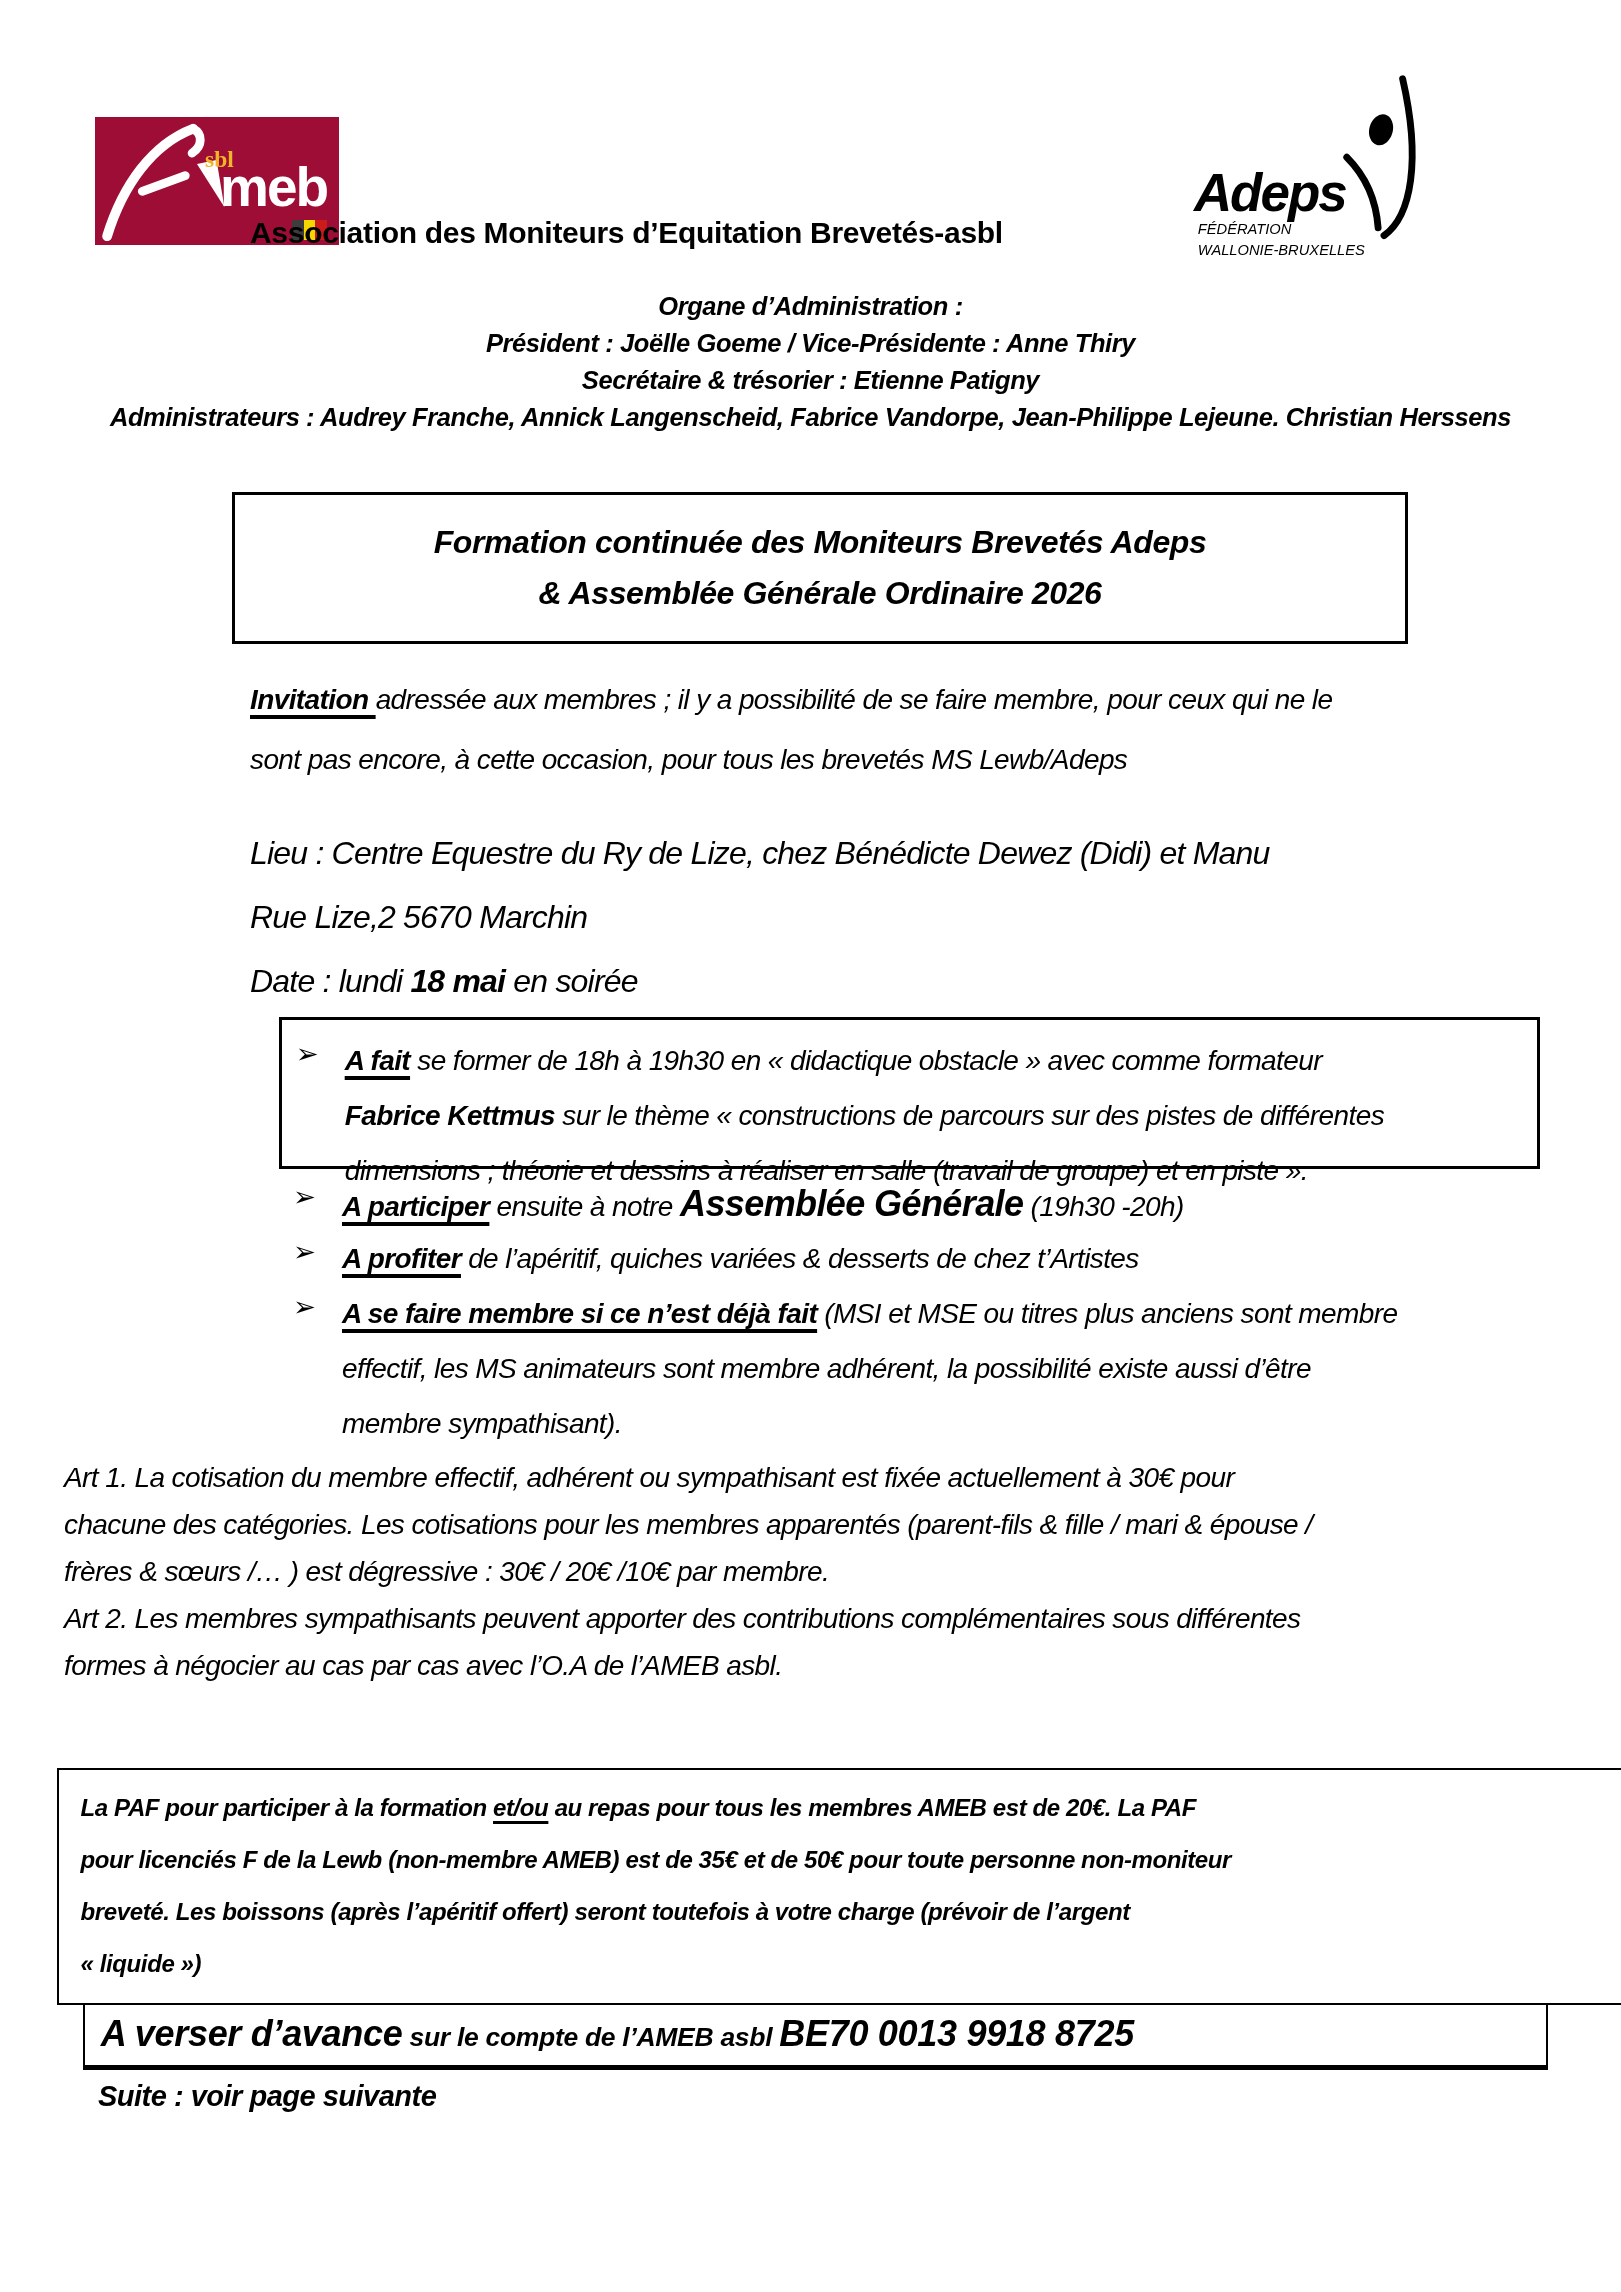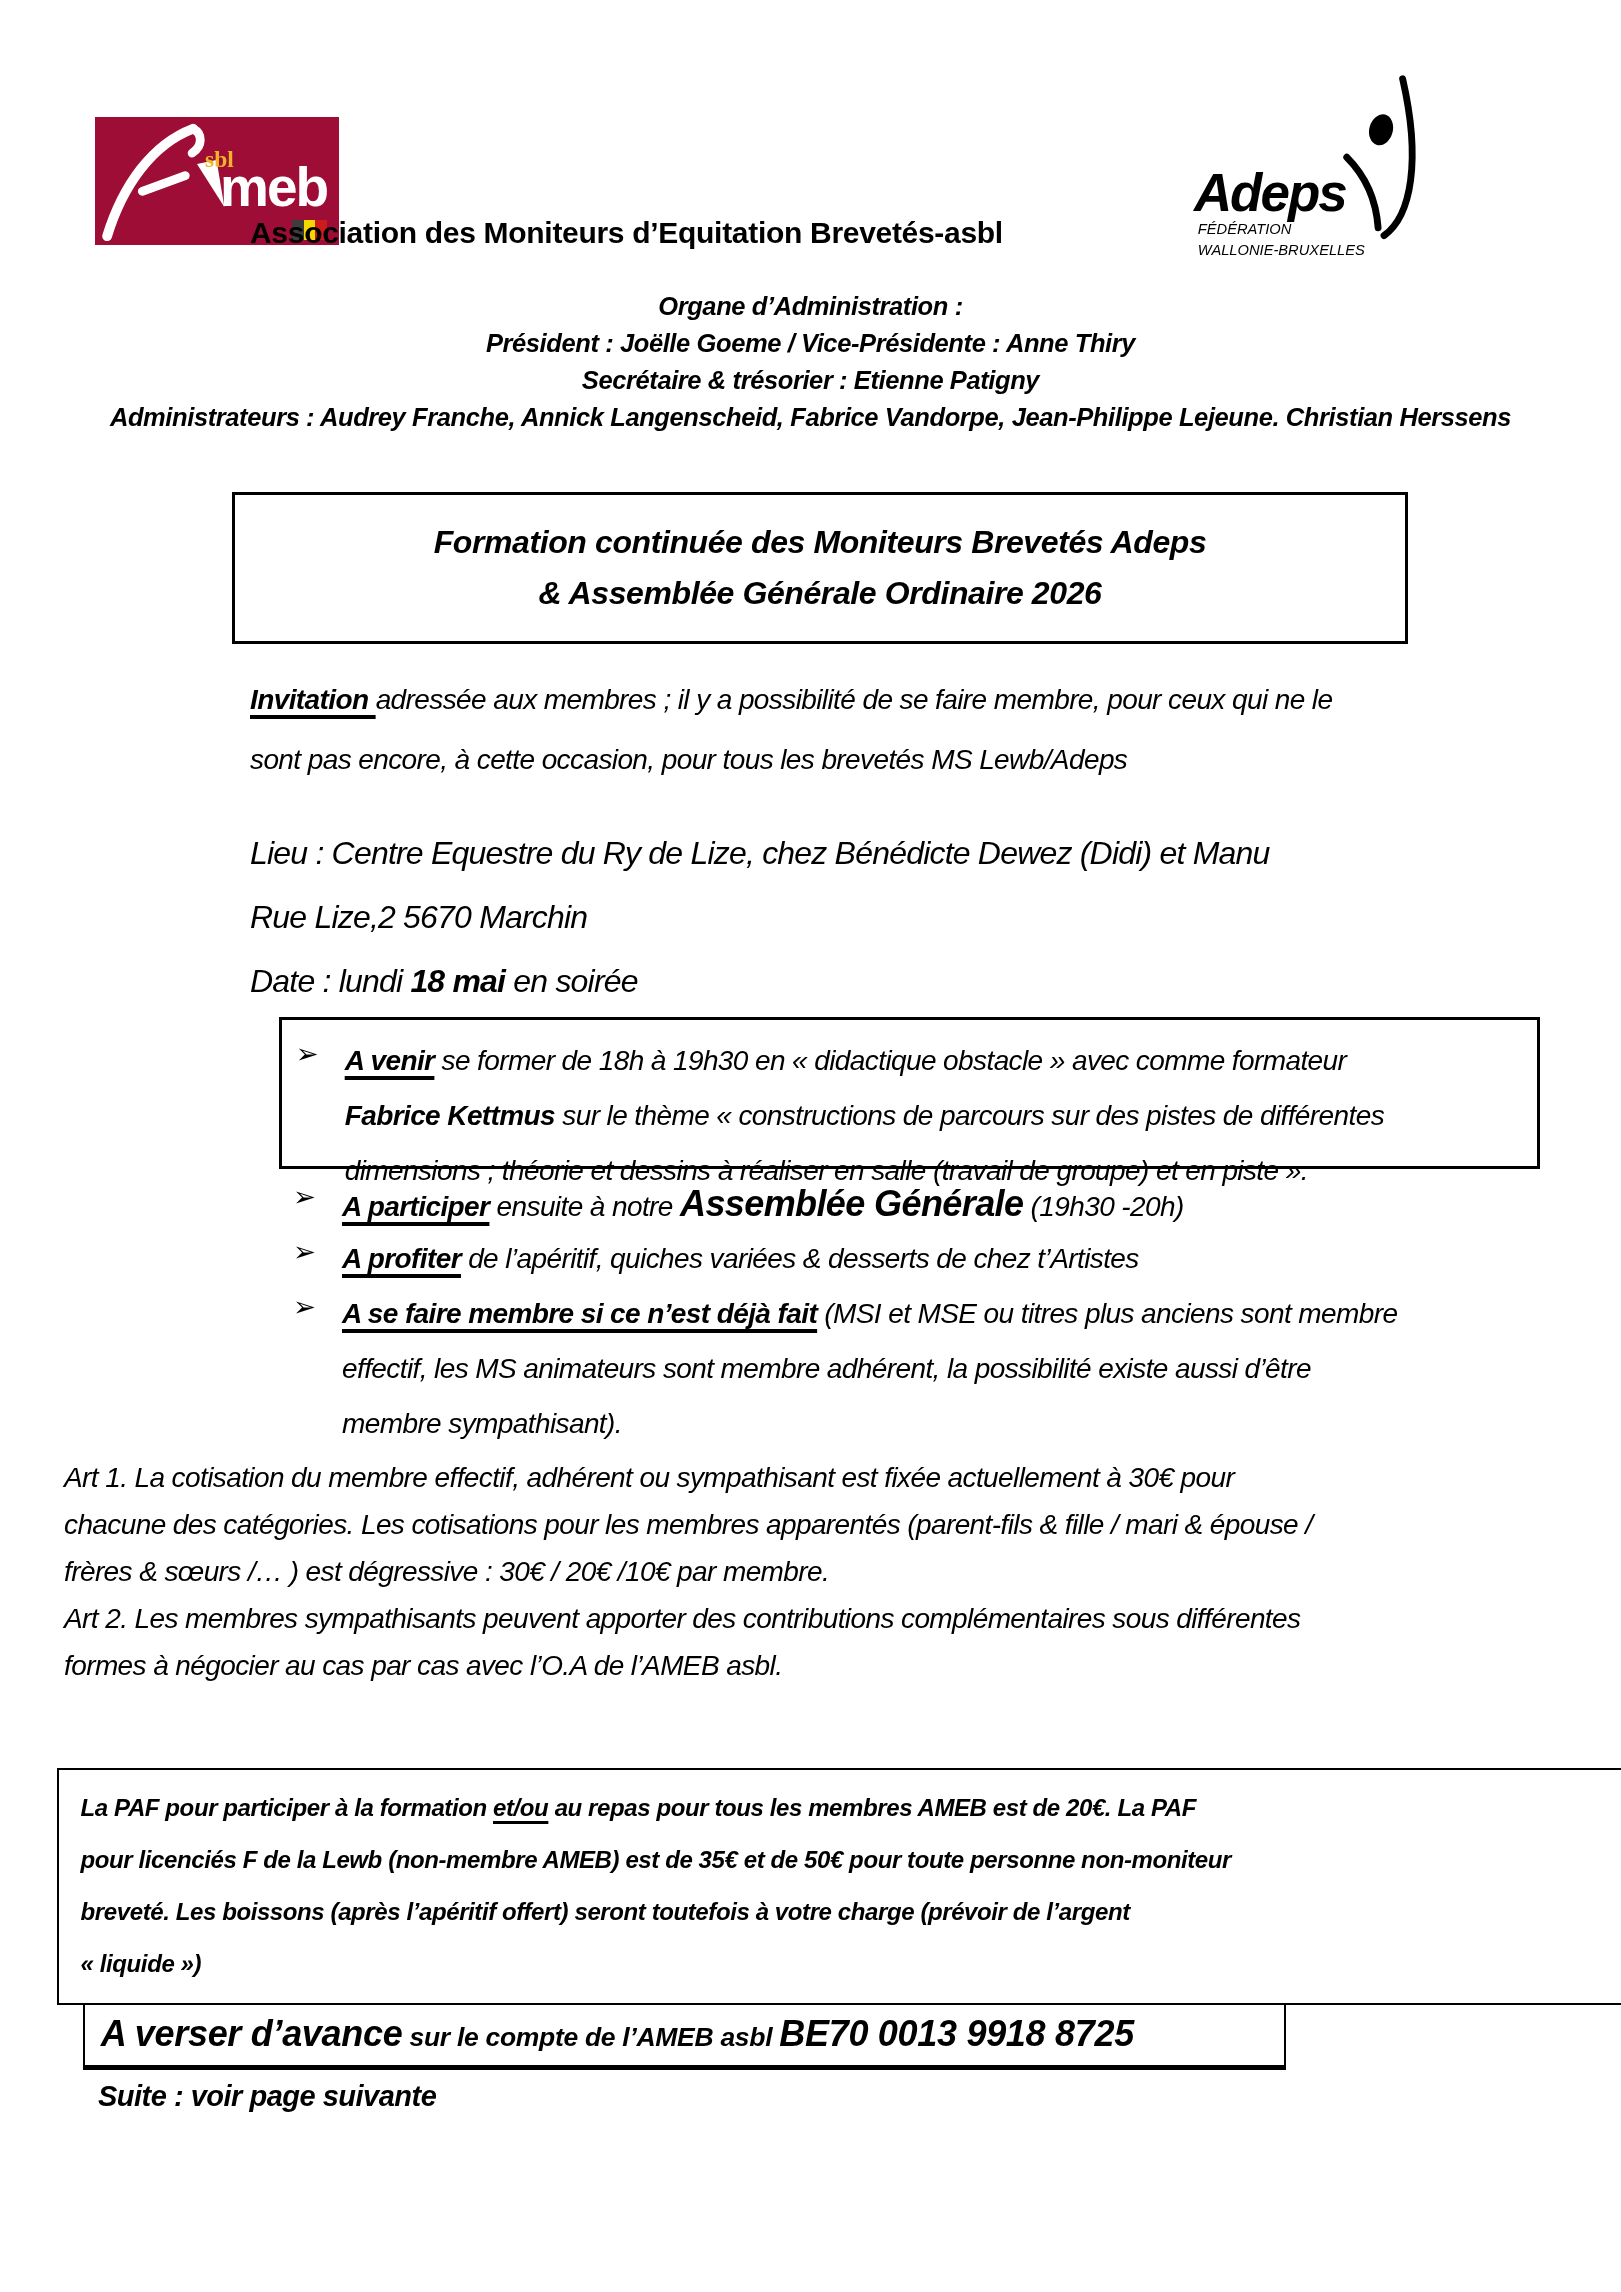--- a/index.html
+++ b/index.html
@@ -49,21 +49,21 @@
   .btext{font-size:28px;line-height:55px;letter-spacing:-0.6px;}
   .loose{left:293px;}
   .b2{top:1176px;} .b3{top:1231px;} .b4{top:1286px;}
 
   .roi{left:64px;top:1454px;font-size:28px;line-height:47px;letter-spacing:-0.6px;}
 
   .paf-box{left:57px;top:1768px;width:1596px;box-sizing:border-box;border:2.9px solid #000;
            padding:11.8px 21.6px 13.7px 21.6px;font-weight:700;font-size:24px;line-height:52px;
            letter-spacing:-0.4px;}
 
-  .pay-box{left:83px;top:2003px;width:1203px;box-sizing:border-box;border:2.9px solid #000;
+  .pay-box{left:83px;top:2003px;width:1465px;box-sizing:border-box;border:2.9px solid #000;
            border-bottom-width:5.9px;padding:7.8px 0 9.8px 15.7px;font-weight:700;
            font-size:27.4px;letter-spacing:-0.3px;}
 
   .footer-note{left:98px;top:2080px;font-size:29px;font-weight:700;letter-spacing:-0.5px;}
 
   
   .seg-b{font-weight:700;}
   .seg-u{text-decoration:underline;text-decoration-thickness:2.9px;text-underline-offset:4.9px;}
   .seg-bu{font-weight:700;text-decoration:underline;text-decoration-thickness:3.9px;text-underline-offset:5.9px;}
   .seg-big{font-weight:700;font-size:36px;}
@@ -124,21 +124,21 @@
   <div class="abs event it">
     <div class="line"><span>Lieu :  Centre Equestre du Ry de Lize, chez Bénédicte Dewez (Didi) et Manu</span></div>
     <div class="line"><span>Rue Lize,2 5670 Marchin</span></div>
     <div class="line"><span>Date : lundi </span><span class="seg-b">18 mai</span><span> en soirée</span></div>
   </div>
 
   <div class="abs bullet-box">
     <div class="bullet-row">
       <span class="marker">➢</span>
       <div class="btext it">
-        <div class="line"><span class="seg-bu">A venir</span><span> se former de 18h à 19h30 en « didactique obstacle » avec comme formateur</span></div>
+        <div class="line"><span class="seg-bu">A fait</span><span> se former de 18h à 19h30 en « didactique obstacle » avec comme formateur</span></div>
         <div class="line"><span class="seg-b">Fabrice Kettmus</span><span> sur le thème « constructions de parcours sur des pistes de différentes</span></div>
         <div class="line"><span>dimensions ; théorie et dessins à réaliser en salle (travail de groupe) et en piste ».</span></div>
       </div>
     </div>
   </div>
 
   <div class="abs loose b2 bullet-row">
     <span class="marker">➢</span>
     <div class="btext it">
       <div class="line"><span class="seg-bu">A participer</span><span> ensuite à notre </span><span class="seg-big">Assemblée Générale</span><span> (19h30 -20h)</span></div>

